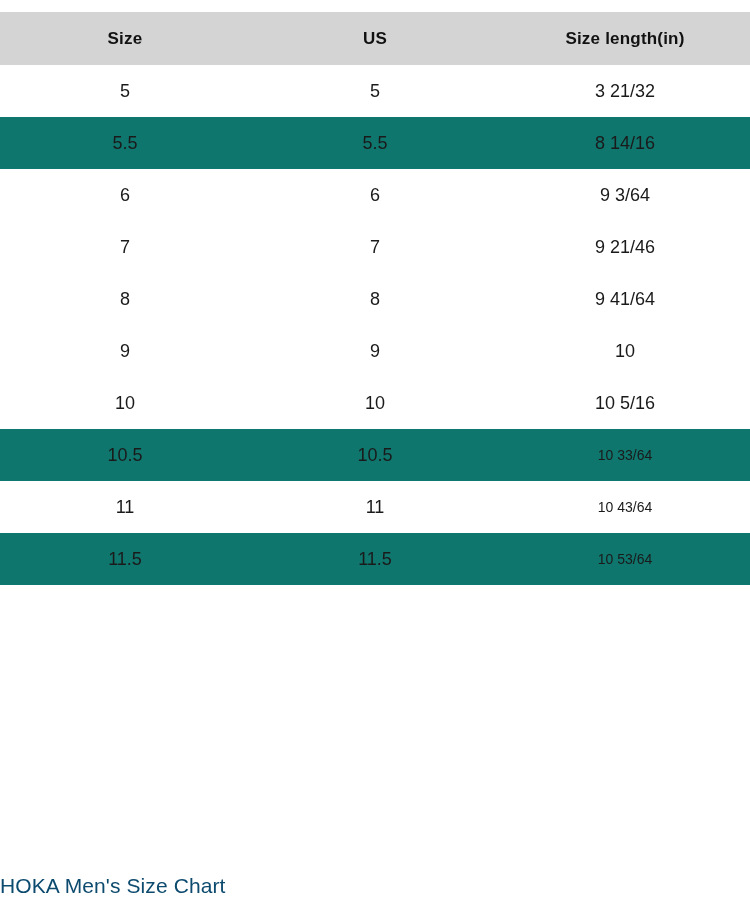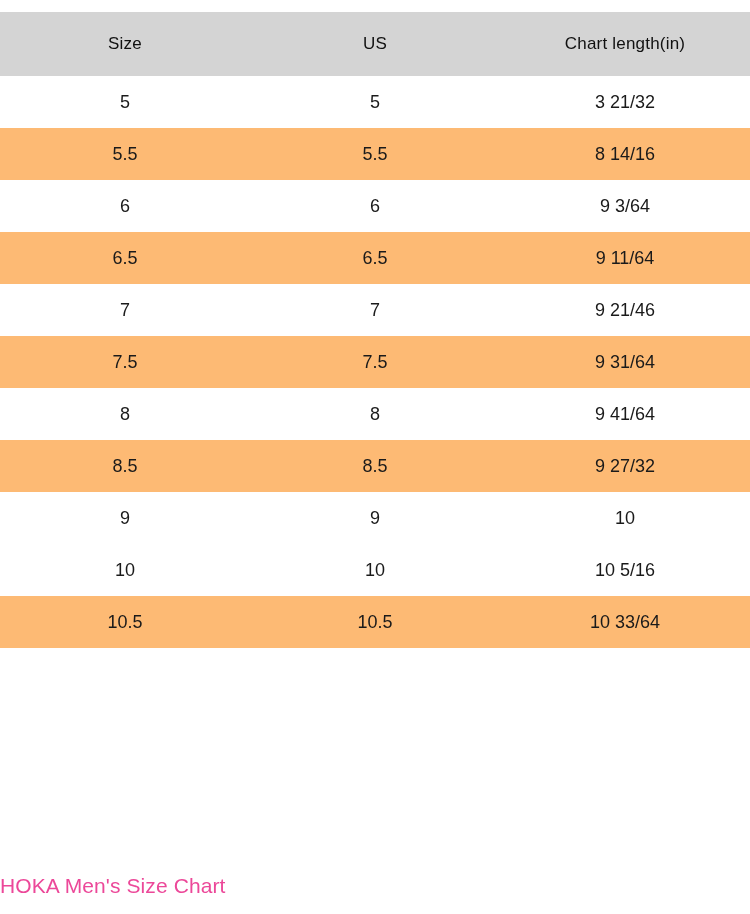--- a/index.html
+++ b/index.html
@@ -30,134 +30,129 @@
   }
 
   .size-table col.col-size { width: 250px; }
   .size-table col.col-us   { width: 250px; }
   .size-table col.col-foot { width: 250px; }
 
   .size-table thead th {
     background: #d4d4d4;
     color: #111111;
     font-size: 17px;
-    font-weight: normal;
+    font-weight: bold;
     text-align: center;
-    height: 64px;
+    height: 53px;
     padding: 0;
     letter-spacing: 0.2px;
     vertical-align: middle;
   }
 
   .size-table tbody td {
     height: 52px;
     padding: 0;
     text-align: center;
     vertical-align: middle;
     font-size: 18px;
     color: #1a1a1a;
     font-weight: normal;
     border: none;
   }
 
   .size-table tbody tr.row-odd td {
     background: #ffffff;
   }
   .size-table tbody tr.row-even td {
-    background: #fdba74;
+    background: #0f766e;
   }
 
   
   .size-table tbody td.foot-small {
-    font-size: 18px;
+    font-size: 14px;
   }
 
   .chart-caption {
     position: absolute;
     left: 0px;
     top: 862px;
     font-size: 21px;
-    color: #ec4899;
+    color: #0c4a6e;
     font-weight: normal;
     white-space: nowrap;
     letter-spacing: 0.1px;
   }
 </style>
 </head>
 <body>
 
 <div class="page">
 
   <table class="size-table">
     <colgroup>
       <col class="col-size">
       <col class="col-us">
       <col class="col-foot">
     </colgroup>
     <thead>
       <tr>
         <th>Size</th>
         <th>US</th>
-        <th>Chart length(in)</th>
+        <th>Size length(in)</th>
       </tr>
     </thead>
     <tbody id="table-body">
         <tr class="row-odd">
           <td>5</td>
           <td>5</td>
           <td>3 21/32</td>
         </tr>
         <tr class="row-even">
           <td>5.5</td>
           <td>5.5</td>
           <td>8 14/16</td>
         </tr>
         <tr class="row-odd">
           <td>6</td>
           <td>6</td>
           <td>9 3/64</td>
         </tr>
-        <tr class="row-even">
-          <td>6.5</td>
-          <td>6.5</td>
-          <td>9 11/64</td>
-        </tr>
         <tr class="row-odd">
           <td>7</td>
           <td>7</td>
           <td>9 21/46</td>
         </tr>
-        <tr class="row-even">
-          <td>7.5</td>
-          <td>7.5</td>
-          <td>9 31/64</td>
-        </tr>
         <tr class="row-odd">
           <td>8</td>
           <td>8</td>
           <td>9 41/64</td>
-        </tr>
-        <tr class="row-even">
-          <td>8.5</td>
-          <td>8.5</td>
-          <td>9 27/32</td>
         </tr>
         <tr class="row-odd">
           <td>9</td>
           <td>9</td>
           <td>10</td>
         </tr>
         <tr class="row-odd">
           <td>10</td>
           <td>10</td>
           <td>10 5/16</td>
         </tr>
         <tr class="row-even">
           <td>10.5</td>
           <td>10.5</td>
           <td class="foot-small">10 33/64</td>
         </tr>
+        <tr class="row-odd">
+          <td>11</td>
+          <td>11</td>
+          <td class="foot-small">10 43/64</td>
+        </tr>
+        <tr class="row-even">
+          <td>11.5</td>
+          <td>11.5</td>
+          <td class="foot-small">10 53/64</td>
+        </tr>
       </tbody>
   </table>
 
   <div class="chart-caption">HOKA Men's Size Chart</div>
 
 </div>
 
 </body></html>

